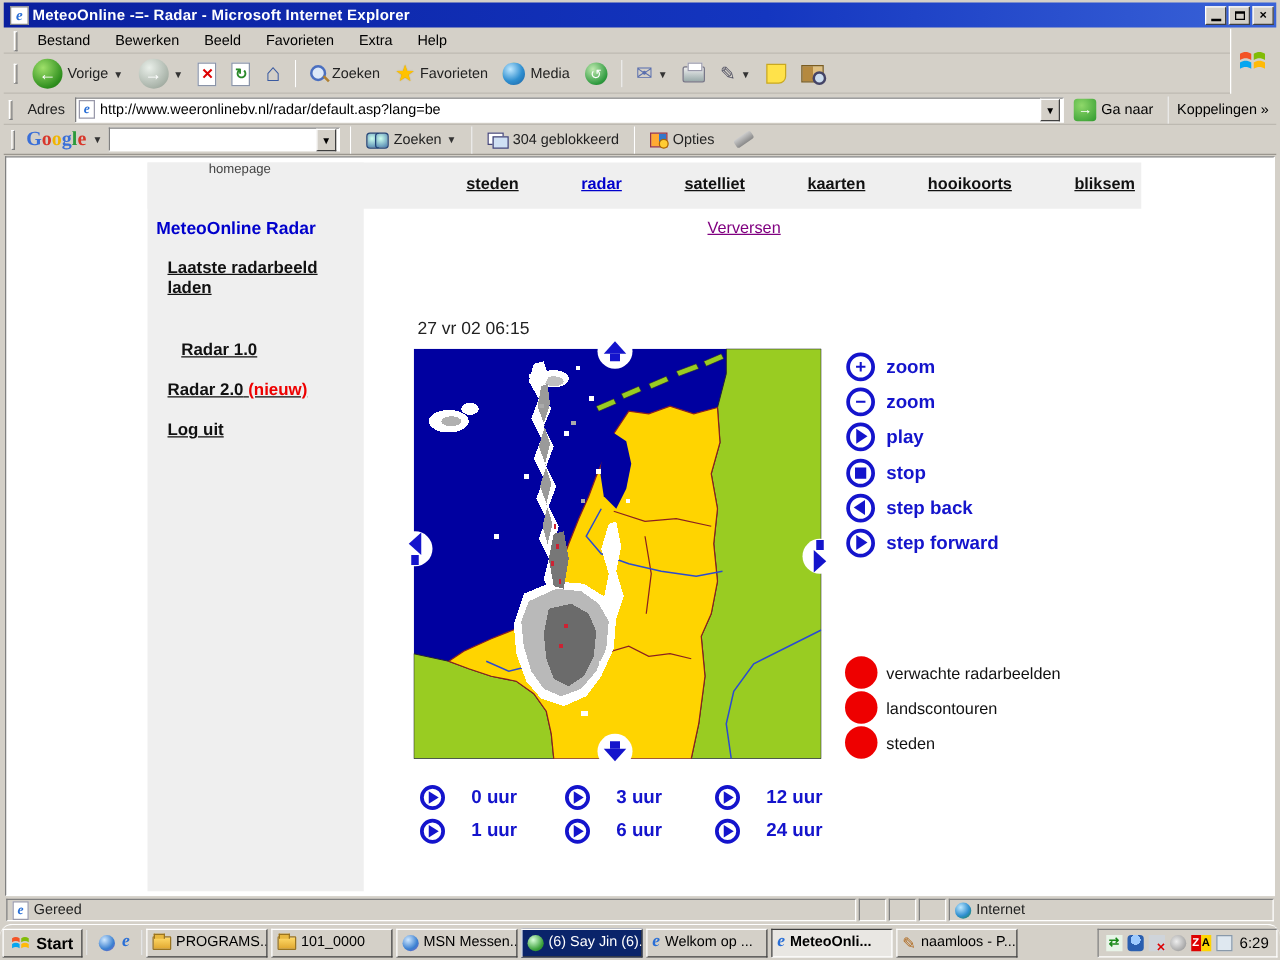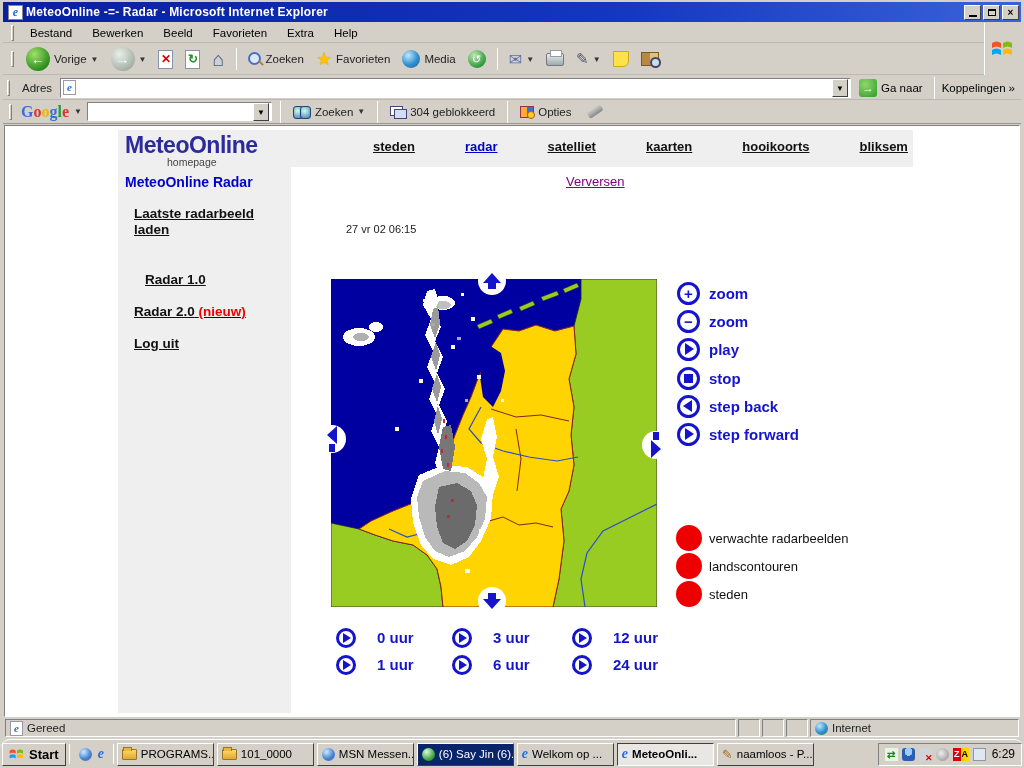--- a/index.html
+++ b/index.html
@@ -107,21 +107,21 @@
   .topnav { position:absolute; left:368px; top:13px; width:535px; display:flex; justify-content:space-between; }
   .topnav a { font-size:13px; font-weight:bold; color:#111; text-decoration:underline; }
   .topnav a.active { color:#0000cc; }
 
   .side-title { position:absolute; left:120px; top:48px; font-size:14px; font-weight:bold; color:#0000cc; }
   .side-link { position:absolute; left:129px; width:135px; font-size:13.5px; font-weight:bold;
     color:#111; text-decoration:underline; line-height:16px; }
   .nieuw { color:#ee0000; }
 
   .verversen { position:absolute; left:561px; top:48px; font-size:13px; color:#800080; text-decoration:underline;text-align:right; }
-  .stamp { position:absolute; left:329px; top:97px; font-size:11px; color:#222;margin-left:12px; }
+  .stamp { position:absolute; left:329px; top:128px; font-size:14px; color:#222; }
 
   .mapwrap { position:absolute; left:326px; top:153px; width:326px; height:328px; }
 
   .map-arrow { position:absolute; width:28px; height:28px; border-radius:50%; background:#fff;
     display:flex; flex-direction:column; align-items:center; justify-content:center; }
   .tri { width:0; height:0; }
   .tri.up { border-left:9px solid transparent; border-right:9px solid transparent; border-bottom:10px solid #1414cc; }
   .tri.down { border-left:9px solid transparent; border-right:9px solid transparent; border-top:10px solid #1414cc; }
   .tri.left { border-top:9px solid transparent; border-bottom:9px solid transparent; border-right:10px solid #1414cc; }
   .tri.right { border-top:9px solid transparent; border-bottom:9px solid transparent; border-left:10px solid #1414cc; }
@@ -147,21 +147,21 @@
   .tcirc .t-play { width:0;height:0;border-top:5px solid transparent;border-bottom:5px solid transparent;border-left:8px solid #1414cc; margin-left:2px;}
   .time-label { font-size:15px; font-weight:bold; color:#1414cc; white-space:nowrap; }
 
   
   .statusbar { position:absolute; top:717px; left:3px; right:3px; height:22px; background:#D4D0C8;
     display:flex; align-items:stretch; gap:2px; padding:2px; }
   .pane { border:1px solid; border-color:#808080 #fff #fff #808080; display:flex; align-items:center;
     gap:4px; font-size:11.5px; padding:0 4px; color:#222; }
   .pane.main { flex:1; }
   .pane.small { width:22px; }
-  .pane.zone { width:209px; }
+  .pane.zone { width:260px; }
   .globe-sm { width:13px; height:13px; border-radius:50%;
     background:radial-gradient(circle at 35% 30%,#bfe8ff,#2f8fd0 55%,#17813a); }
 
   
   .taskbar { position:absolute; top:739px; left:0; width:1024px; height:29px; background:#D4D0C8;
     border-top:1px solid #fff; display:flex; align-items:center; gap:3px; padding:0 2px;border-radius:10px; }
   .startbtn { height:23px; display:flex; align-items:center; gap:4px; padding:0 6px;
     background:#D4D0C8; border:1px solid; border-color:#fff #404040 #404040 #fff;
     font:bold 13px "Liberation Sans",sans-serif; }
   .ql { display:flex; align-items:center; gap:6px; padding:0 6px; }
@@ -285,20 +285,21 @@
     <span class="tobtn">
       <span class="discic"></span>
     </span>
   </div>
 
   <div class="addrbar">
     <span class="grip"></span>
     <span class="addr-label">Adres</span>
     <span class="addr-input">
       <span class="addr-ie">e</span>
+      <span>http://www.weeronlinebv.nl/radar/default.asp?lang=be</span>
       <span class="addr-drop">▼</span>
     </span>
     <span class="go-btn">
       <span class="go-ic">→</span>
       <span>Ga naar</span>
     </span>
     <span class="vsep"></span>
     <span class="kopp">
       <span>Koppelingen</span>
       <span>»</span>
@@ -332,21 +333,20 @@
       <span class="gbar-txt">Opties</span>
     </span>
     <span class="pen"></span>
   </div>
 
   <div class="viewport">
     <div class="graycol"></div>
     <div class="headband"></div>
 
     <div class="sitelogo">
-      <div class="main">MeteoOnline</div>
       <div class="sub">homepage</div>
     </div>
 
     <div class="topnav">
       <a class="">steden</a>
       <a class="active">radar</a>
       <a>satelliet</a>
       <a>kaarten</a>
       <a>hooikoorts</a>
       <a>bliksem</a>

